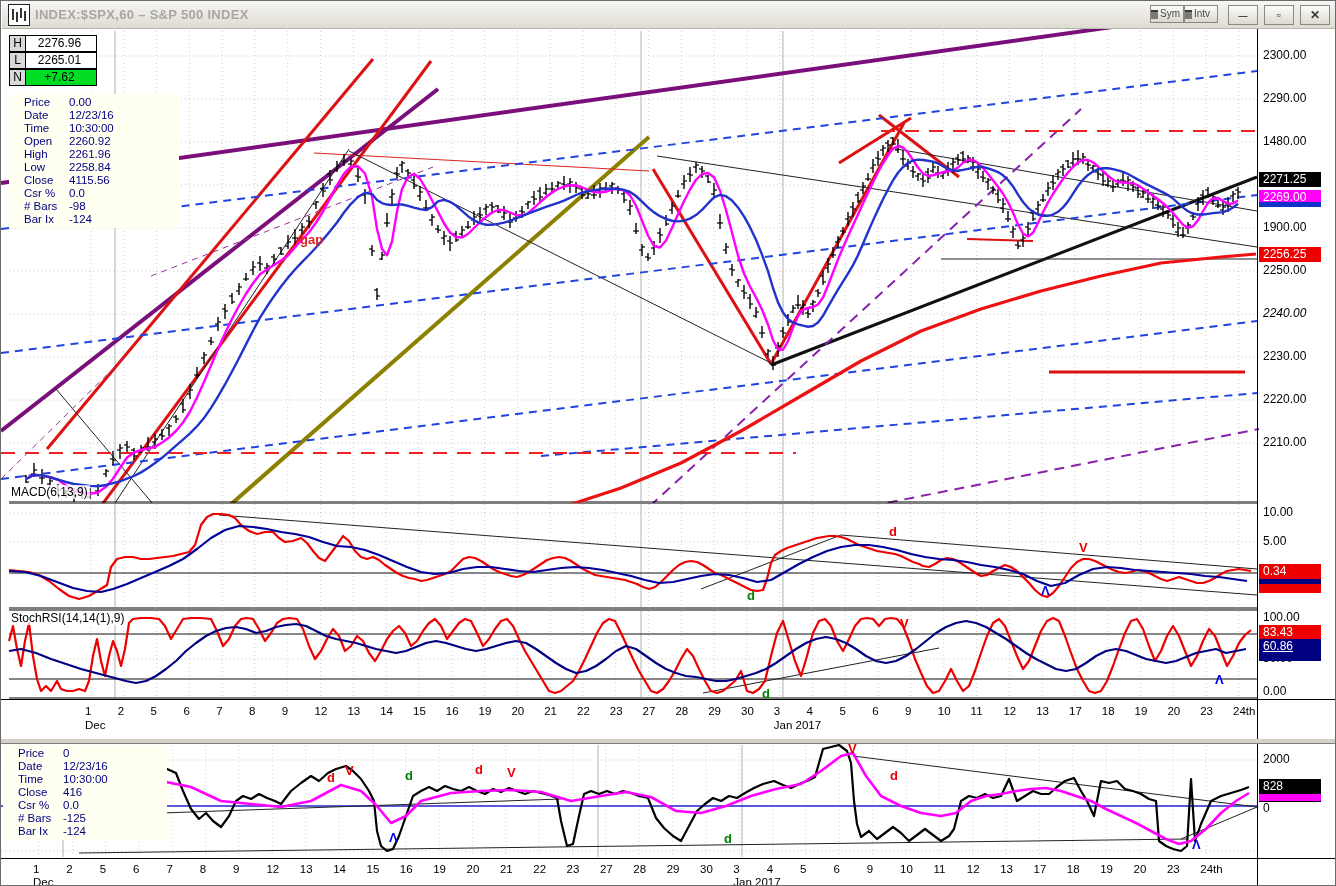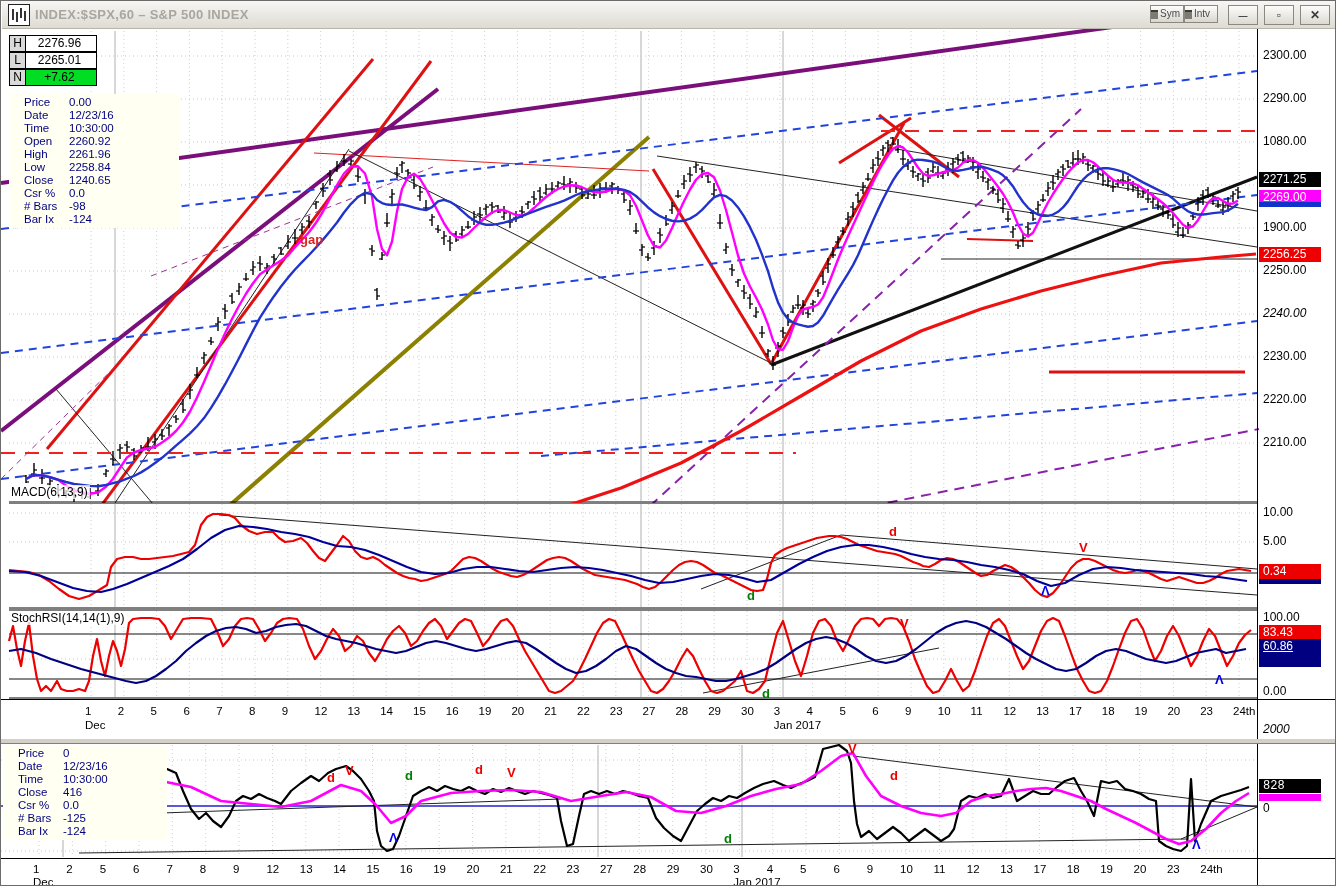--- a/index.html
+++ b/index.html
@@ -980,21 +980,21 @@
       <div class="irow">
         <span class="ilab">High</span>
         <span class="ival">2261.96</span>
       </div>
       <div class="irow">
         <span class="ilab">Low</span>
         <span class="ival">2258.84</span>
       </div>
       <div class="irow">
         <span class="ilab">Close</span>
-        <span class="ival">1240.65</span>
+        <span class="ival">4115.56</span>
       </div>
       <div class="irow">
         <span class="ilab">Csr %</span>
         <span class="ival">0.0</span>
       </div>
       <div class="irow">
         <span class="ilab"># Bars</span>
         <span class="ival">-98</span>
       </div>
       <div class="irow">
@@ -1050,43 +1050,43 @@
       <div class="a ann" style="left: 388px; top: 830px; color: rgb(0, 0, 238);">Λ</div>
       <div class="a ann" style="left: 404px; top: 768px; color: rgb(0, 128, 0);">d</div>
       <div class="a ann" style="left: 474px; top: 762px; color: rgb(238, 0, 0);">d</div>
       <div class="a ann" style="left: 506px; top: 765px; color: rgb(238, 0, 0);">V</div>
       <div class="a ann" style="left: 723px; top: 831px; color: rgb(0, 128, 0);">d</div>
       <div class="a ann" style="left: 847px; top: 741px; color: rgb(238, 0, 0);">V</div>
       <div class="a ann" style="left: 889px; top: 768px; color: rgb(238, 0, 0);">d</div>
       <div class="a ann" style="left: 1191px; top: 837px; color: rgb(0, 0, 238);">Λ</div>
       <div class="a tick" style="left: 1262px; top: 47px;">2300.00</div>
       <div class="a tick" style="left: 1262px; top: 90px;">2290.00</div>
-      <div class="a tick" style="left: 1262px; top: 133px;">1080.00</div>
+      <div class="a tick" style="left: 1262px; top: 133px;">1480.00</div>
       <div class="a tick" style="left: 1262px; top: 219px;">1900.00</div>
       <div class="a tick" style="left: 1262px; top: 262px;">2250.00</div>
       <div class="a tick" style="left: 1262px; top: 305px; font-style: italic;">2240.00</div>
       <div class="a tick" style="left: 1262px; top: 348px;">2230.00</div>
       <div class="a tick" style="left: 1262px; top: 391px;">2220.00</div>
       <div class="a tick" style="left: 1262px; top: 434px;">2210.00</div>
       <div class="a tick" style="left: 1262px; top: 504px;">10.00</div>
       <div class="a tick" style="left: 1262px; top: 533px;">5.00</div>
       <div class="a tick" style="left: 1262px; top: 609px;">100.00</div>
       <div class="a tick" style="left: 1262px; top: 650px;">50.00</div>
       <div class="a tick" style="left: 1262px; top: 683px;">0.00</div>
-      <div class="a tick" style="left: 1262px; top: 721px; font-style: italic;">2000</div>
+      <div class="a tick" style="left: 1262px; top: 751px;">2000</div>
       <div class="a tick" style="left: 1262px; top: 800px;">0</div>
       <div class="a plab" style="left: 1258px; top: 171px; background: rgb(0, 0, 0); height: 15px; line-height: 15px;">2271.25</div>
       <div class="a plab" style="left: 1258px; top: 189px; background: rgb(255, 0, 255); height: 15px; line-height: 15px;">2269.00</div>
       <div class="a plab" style="left: 1258px; top: 201px; background: rgb(17, 51, 204); height: 5px; line-height: 5px;"></div>
       <div class="a plab" style="left: 1258px; top: 246px; background: rgb(238, 0, 0); height: 15px; line-height: 15px;">2256.25</div>
-      <div class="a plab" style="left: 1258px; top: 563px; background: rgb(238, 0, 0); height: 19px; line-height: 15px;">0.34</div>
+      <div class="a plab" style="left: 1258px; top: 563px; background: rgb(238, 0, 0); height: 29px; line-height: 15px;">0.34</div>
       <div class="a plab" style="left: 1258px; top: 578px; background: rgb(0, 0, 128); height: 5px; line-height: 5px;"></div>
       <div class="a plab" style="left: 1258px; top: 624px; background: rgb(238, 0, 0); height: 14px; line-height: 14px;">83.43</div>
-      <div class="a plab" style="left: 1258px; top: 638px; background: rgb(0, 0, 128); height: 28px; line-height: 14px; text-decoration: underline;">60.86</div>
-      <div class="a plab" style="left: 1258px; top: 778px; background: rgb(0, 0, 0); height: 14px; line-height: 15px; font-family: Liberation Mono, monospace;">828</div>
+      <div class="a plab" style="left: 1258px; top: 638px; background: rgb(0, 0, 128); height: 22px; line-height: 14px; text-decoration: underline;">60.86</div>
+      <div class="a plab" style="left: 1258px; top: 778px; background: rgb(0, 0, 0); height: 23px; line-height: 15px;">828</div>
       <div class="a plab" style="left: 1258px; top: 793px; background: rgb(255, 0, 255); height: 7px; line-height: 7px;"></div>
       <div class="a xlab" style="left: 84px; top: 704px;">1</div>
       <div class="a xlab" style="left: 116.8px; top: 704px;">2</div>
       <div class="a xlab" style="left: 149.6px; top: 704px;">5</div>
       <div class="a xlab" style="left: 182.4px; top: 704px;">6</div>
       <div class="a xlab" style="left: 215.2px; top: 704px;">7</div>
       <div class="a xlab" style="left: 248px; top: 704px;">8</div>
       <div class="a xlab" style="left: 280.8px; top: 704px;">9</div>
       <div class="a xlab" style="left: 313.6px; top: 704px;">12</div>
       <div class="a xlab" style="left: 346.4px; top: 704px;">13</div>

